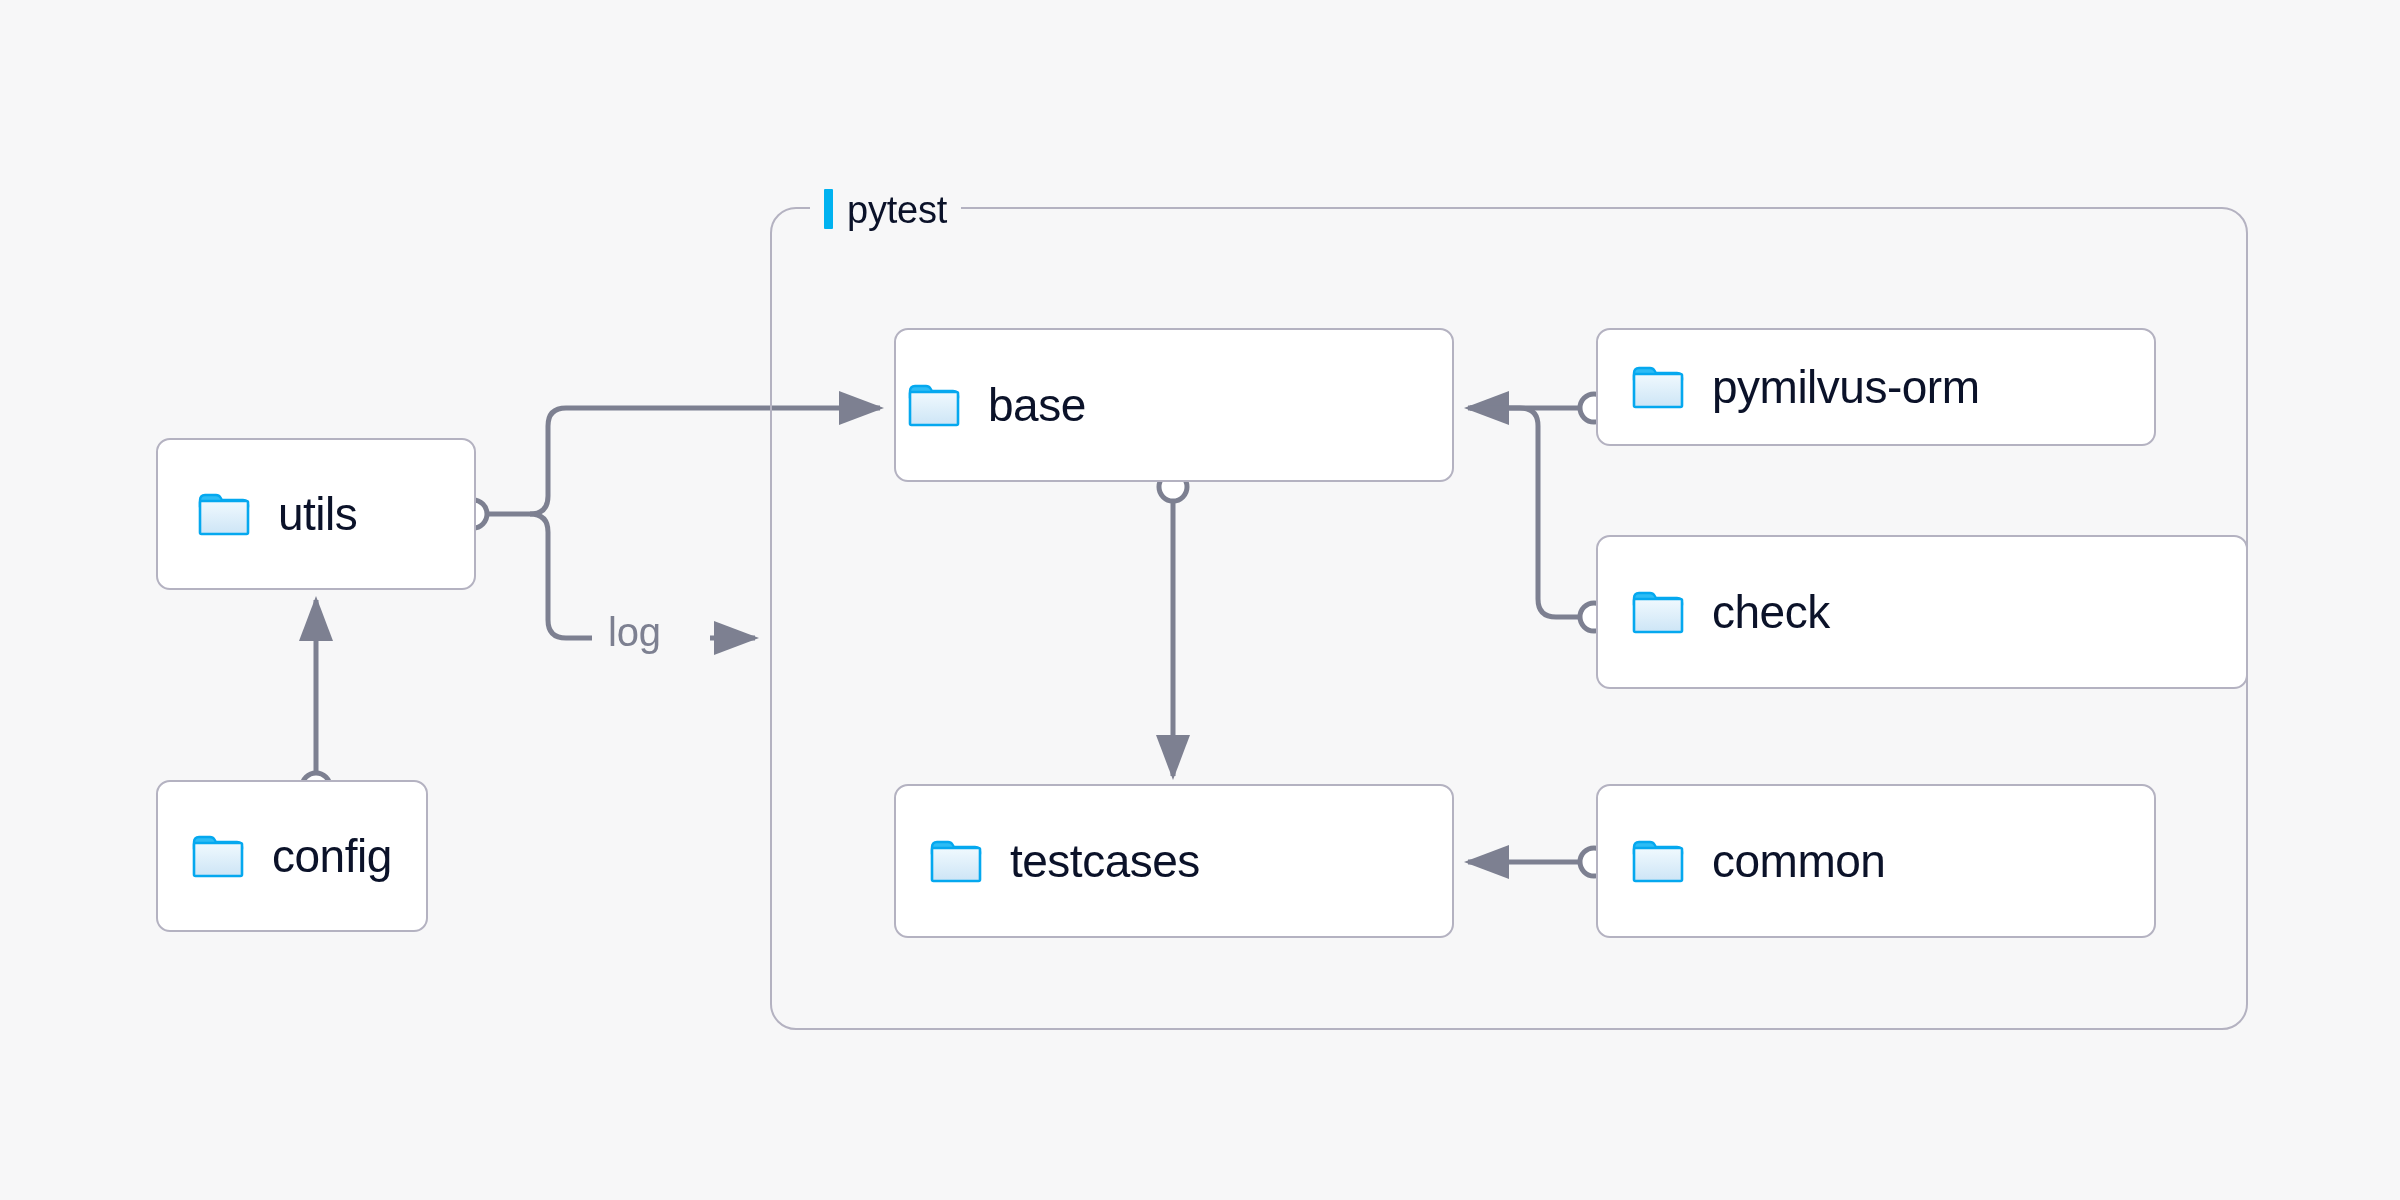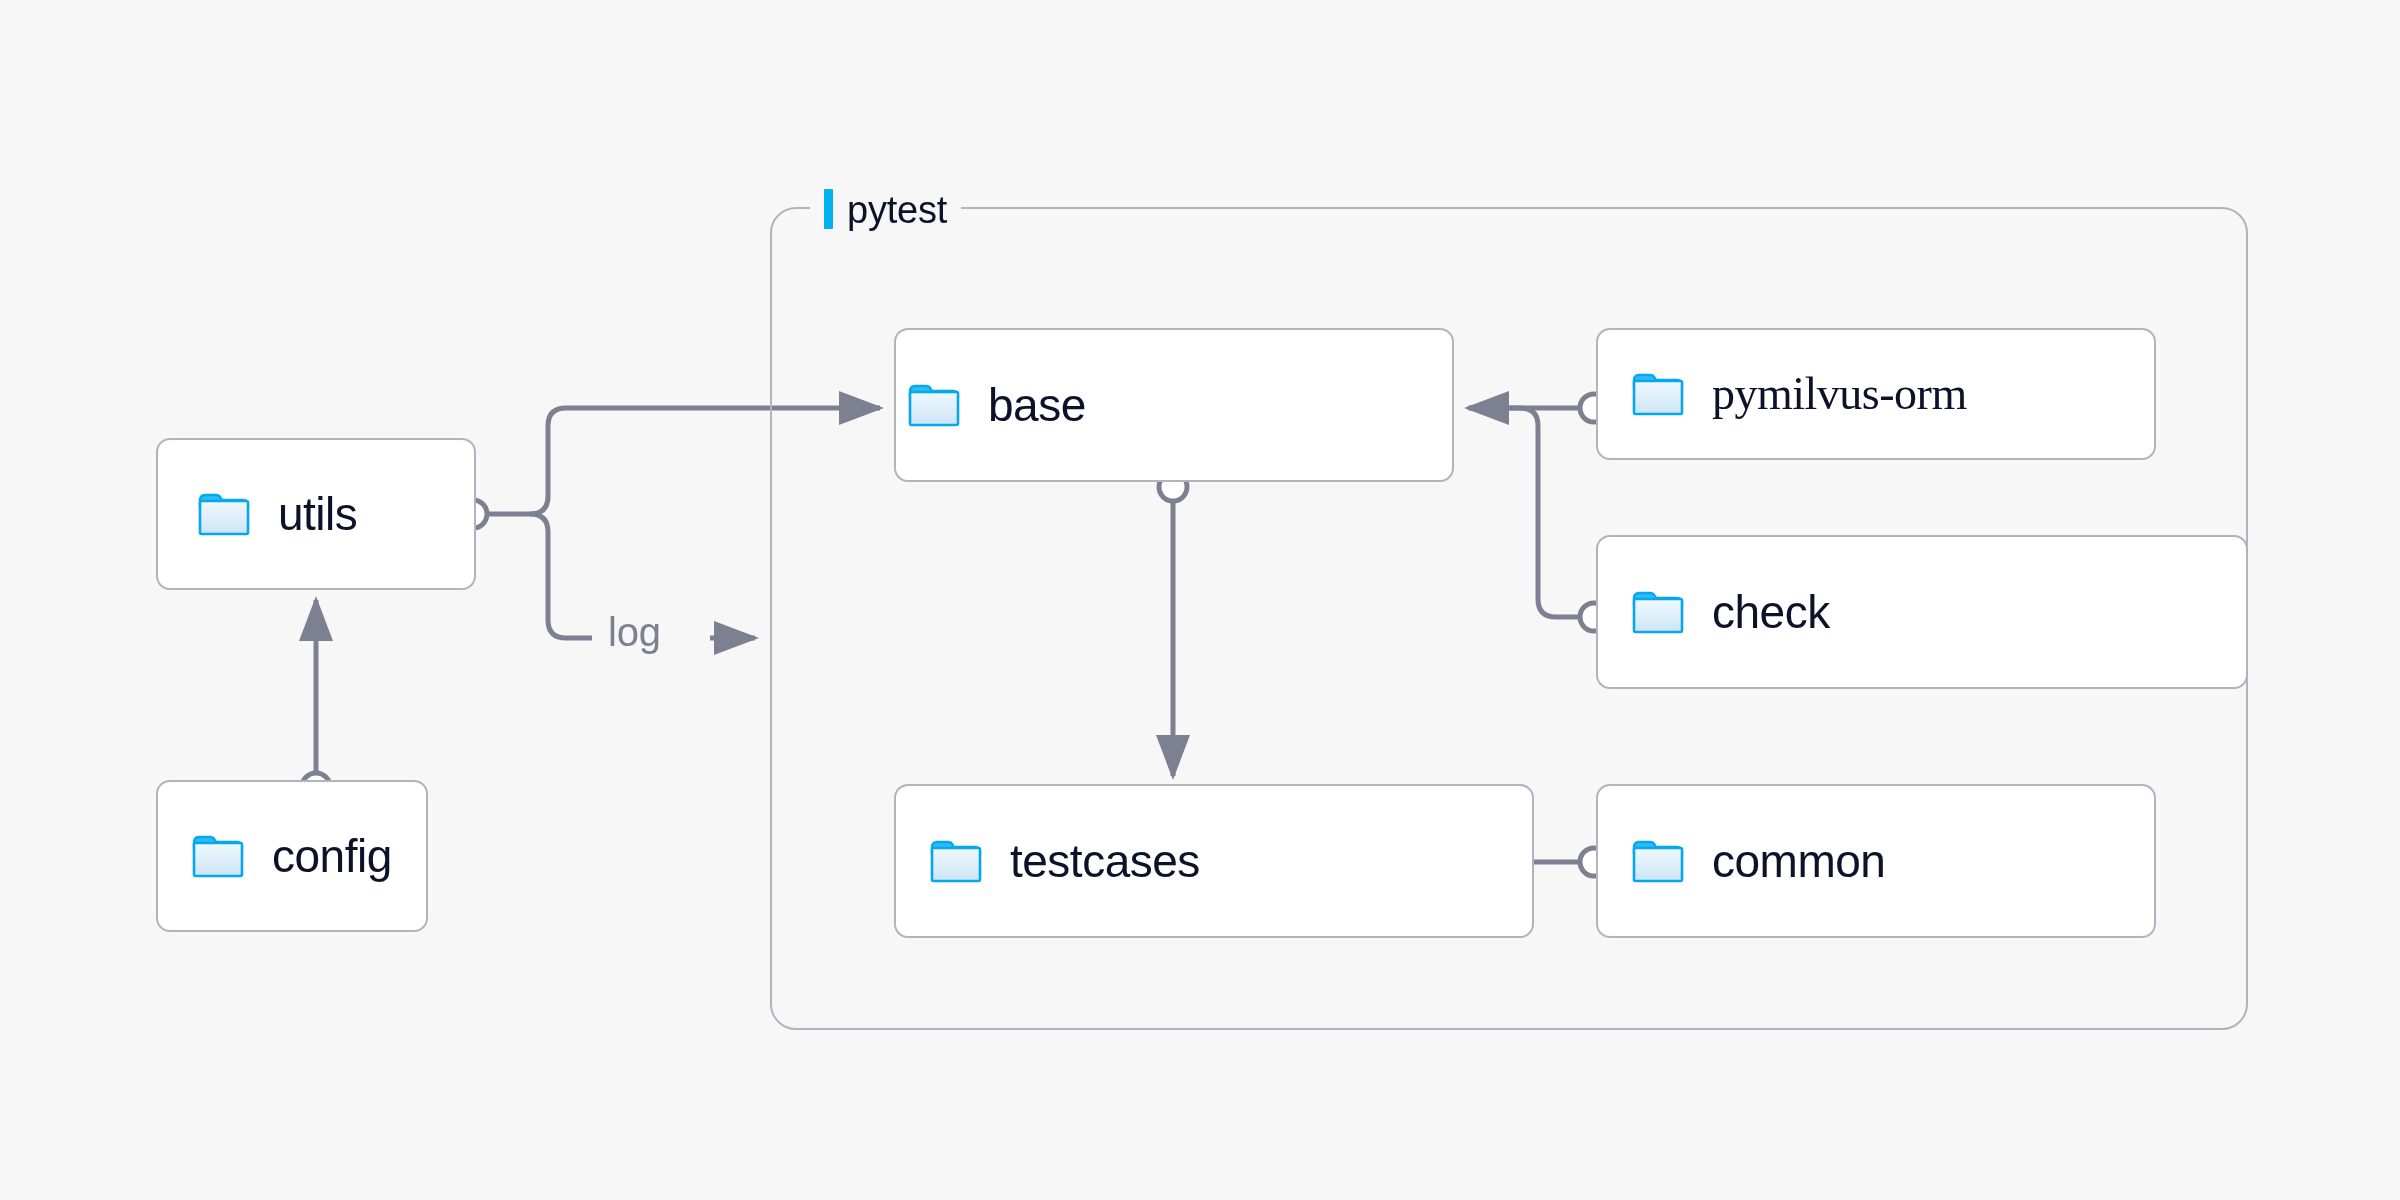--- a/index.html
+++ b/index.html
@@ -167,29 +167,29 @@
   </div>
 
   <div class="node" style="left:894px; top:328px; width:560px; height:154px;padding-left:12px;">
     <svg class="folder-icon" viewBox="0 0 52 46">
       <path d="M2 9 q0-5 5-5 h11 q3 0 4.5 2.5 L24 9 h21 q5 0 5 5 v2 H2 z" fill="#2dbcf5" stroke="#05a8ef" stroke-width="2.4" stroke-linejoin="round"></path>
       <rect x="2" y="10" width="48" height="33" rx="1.5" fill="url(#folderGrad)" stroke="#05a8ef" stroke-width="2.6"></rect>
     </svg>
     <span class="node-label">base</span>
   </div>
 
-  <div class="node" style="left:894px; top:784px; width:640px; height:154px;">
+  <div class="node" style="left:894px; top:784px; width:560px; height:154px;">
     <svg class="folder-icon" viewBox="0 0 52 46">
       <path d="M2 9 q0-5 5-5 h11 q3 0 4.5 2.5 L24 9 h21 q5 0 5 5 v2 H2 z" fill="#2dbcf5" stroke="#05a8ef" stroke-width="2.4" stroke-linejoin="round"></path>
       <rect x="2" y="10" width="48" height="33" rx="1.5" fill="url(#folderGrad)" stroke="#05a8ef" stroke-width="2.6"></rect>
     </svg>
     <span class="node-label">testcases</span>
   </div>
 
-  <div class="node" style="left:1596px; top:328px; width:560px; height:132px;font-family:Liberation Serif, serif;">
+  <div class="node" style="left:1596px; top:328px; width:560px; height:118px;">
     <svg class="folder-icon" viewBox="0 0 52 46">
       <path d="M2 9 q0-5 5-5 h11 q3 0 4.5 2.5 L24 9 h21 q5 0 5 5 v2 H2 z" fill="#2dbcf5" stroke="#05a8ef" stroke-width="2.4" stroke-linejoin="round"></path>
       <rect x="2" y="10" width="48" height="33" rx="1.5" fill="url(#folderGrad)" stroke="#05a8ef" stroke-width="2.6"></rect>
     </svg>
     <span class="node-label">pymilvus-orm</span>
   </div>
 
   <div class="node" style="left:1596px; top:535px; width:652px; height:154px;">
     <svg class="folder-icon" viewBox="0 0 52 46">
       <path d="M2 9 q0-5 5-5 h11 q3 0 4.5 2.5 L24 9 h21 q5 0 5 5 v2 H2 z" fill="#2dbcf5" stroke="#05a8ef" stroke-width="2.4" stroke-linejoin="round"></path>

